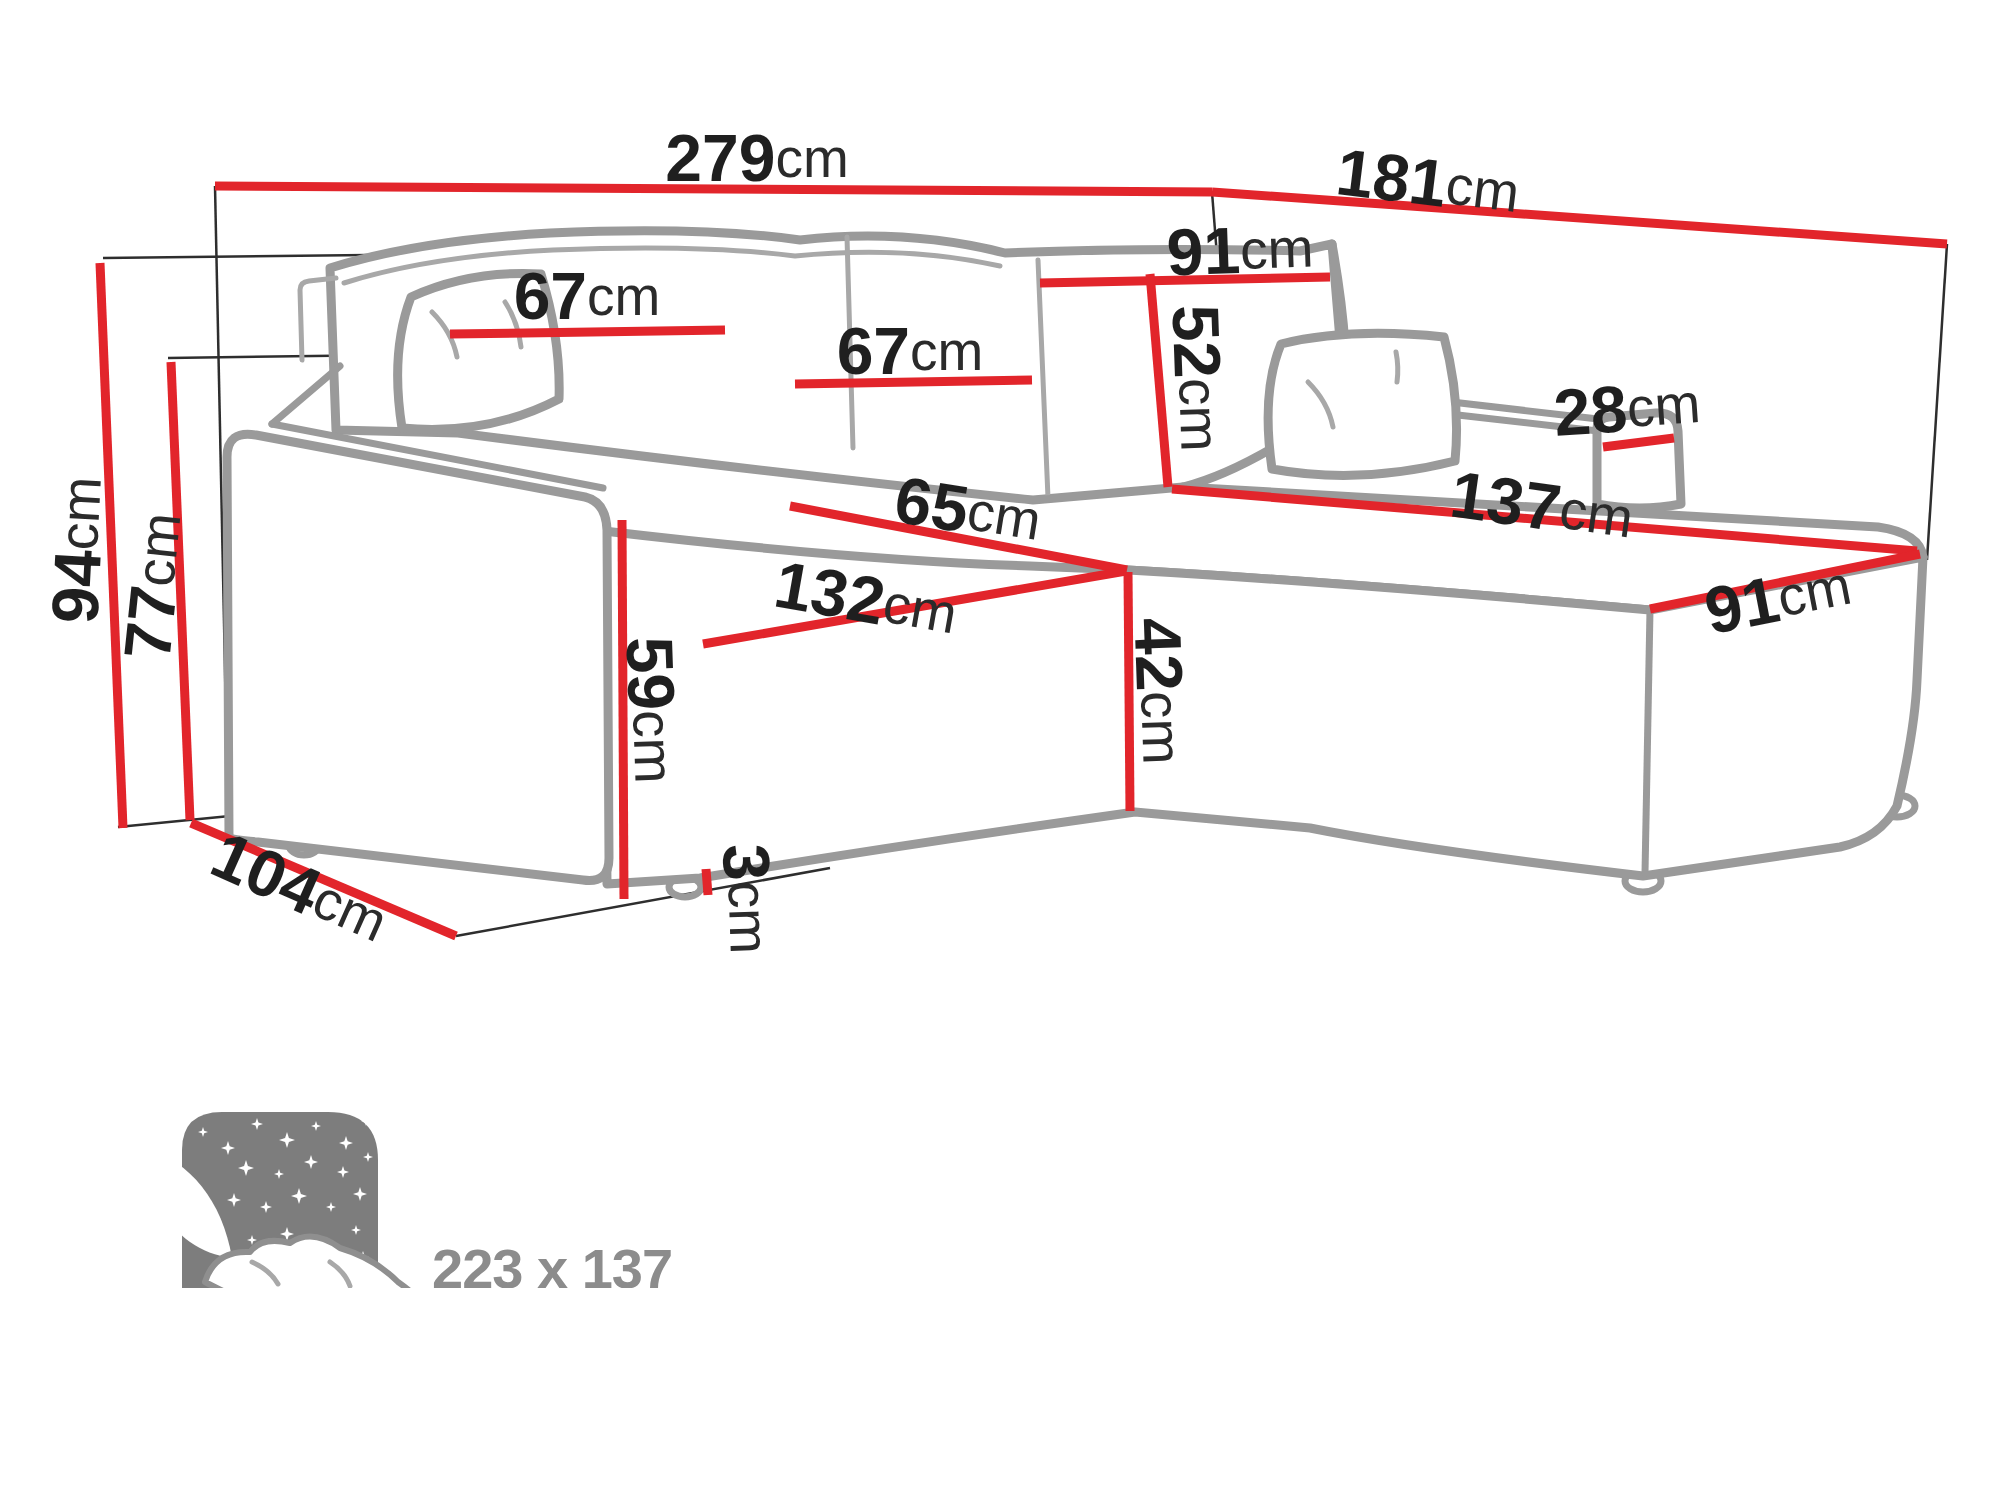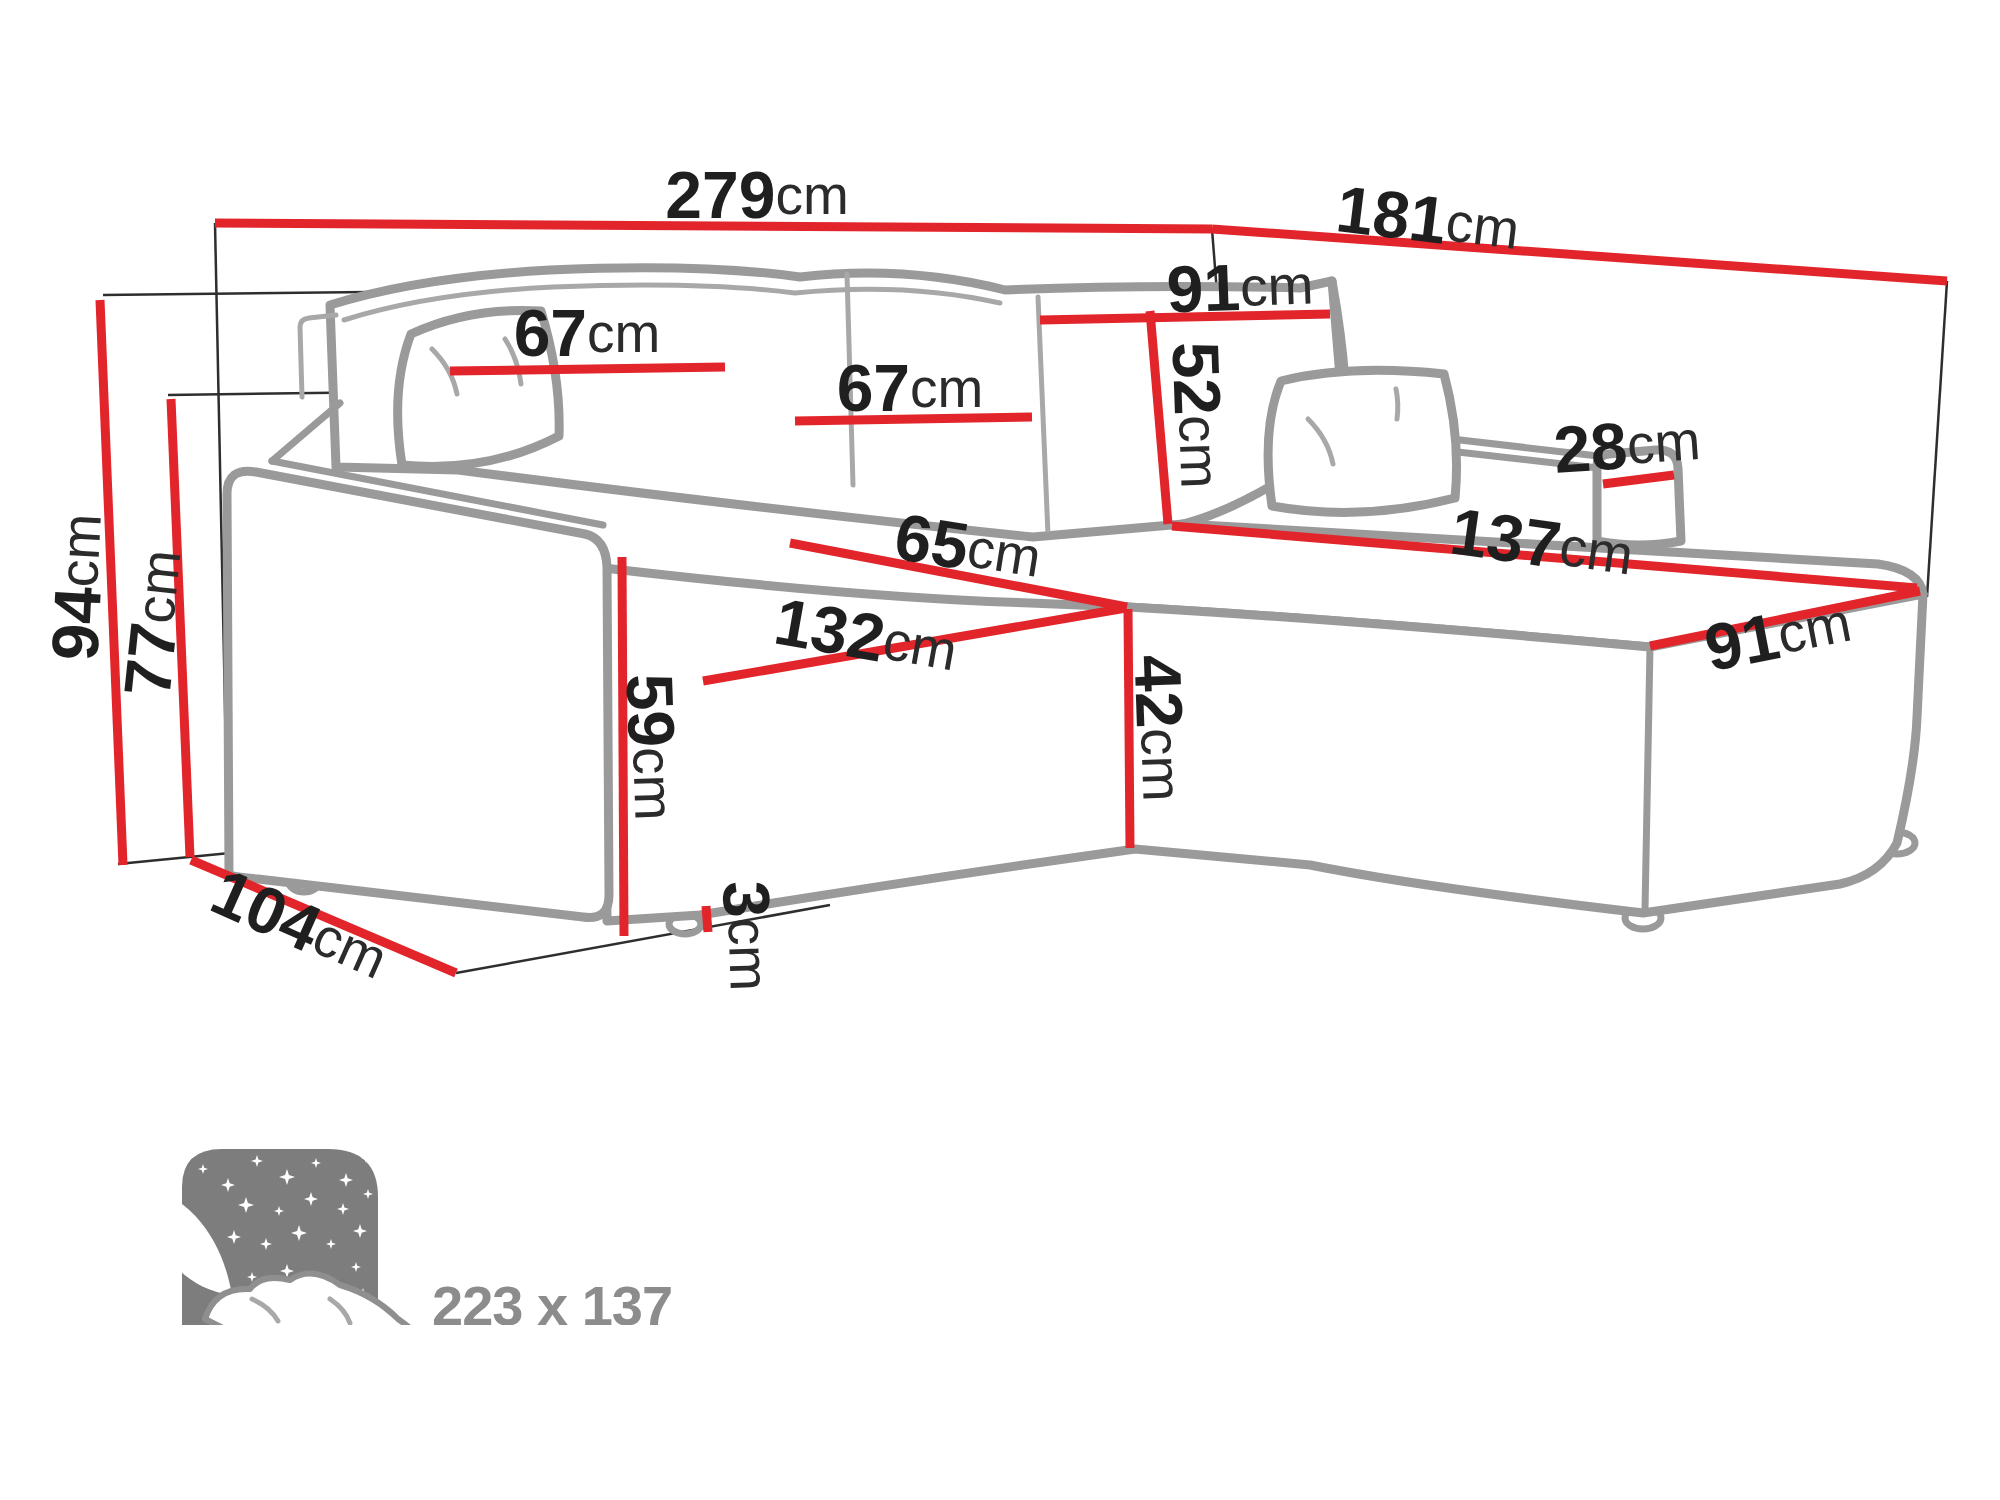--- a/index.html
+++ b/index.html
@@ -1,17 +1,17 @@
 <!DOCTYPE html>
 <html><head>
 <meta charset="utf-8">
 <style>
   html,body{margin:0;padding:0;background:#ffffff;}
   .stage{position:relative;width:2000px;height:1288px;background:#ffffff;overflow:hidden;
-         font-family:"Liberation Sans",sans-serif;margin-top:37px;}
+         font-family:"Liberation Sans",sans-serif;}
   svg{display:block;width:2000px;height:1500px;}
   .dim-num{font-family:"Liberation Sans",sans-serif;font-weight:bold;font-size:66px;fill:#1f1f1f;}
   .dim-unit{font-family:"Liberation Sans",sans-serif;font-weight:400;font-size:55px;fill:#2b2b2b;}
   .bed-size{font-family:"Liberation Sans",sans-serif;font-weight:bold;font-size:56px;fill:#8c8c8c;letter-spacing:-1px;}
   .redline{stroke:#e2252b;stroke-width:9;fill:none;stroke-linecap:butt;}
   .refline{stroke:#2e2e2e;stroke-width:2.5;fill:none;}
   .sofa{stroke:#9a9a9a;stroke-width:9;fill:none;stroke-linecap:round;stroke-linejoin:round;}
   .sofa-fill{stroke:#9a9a9a;stroke-width:9;fill:#ffffff;stroke-linecap:round;stroke-linejoin:round;}
   .sofa-fillonly{stroke:none;fill:#ffffff;}
   .sofa-thin{stroke:#a8a8a8;stroke-width:5;fill:none;stroke-linecap:round;}

